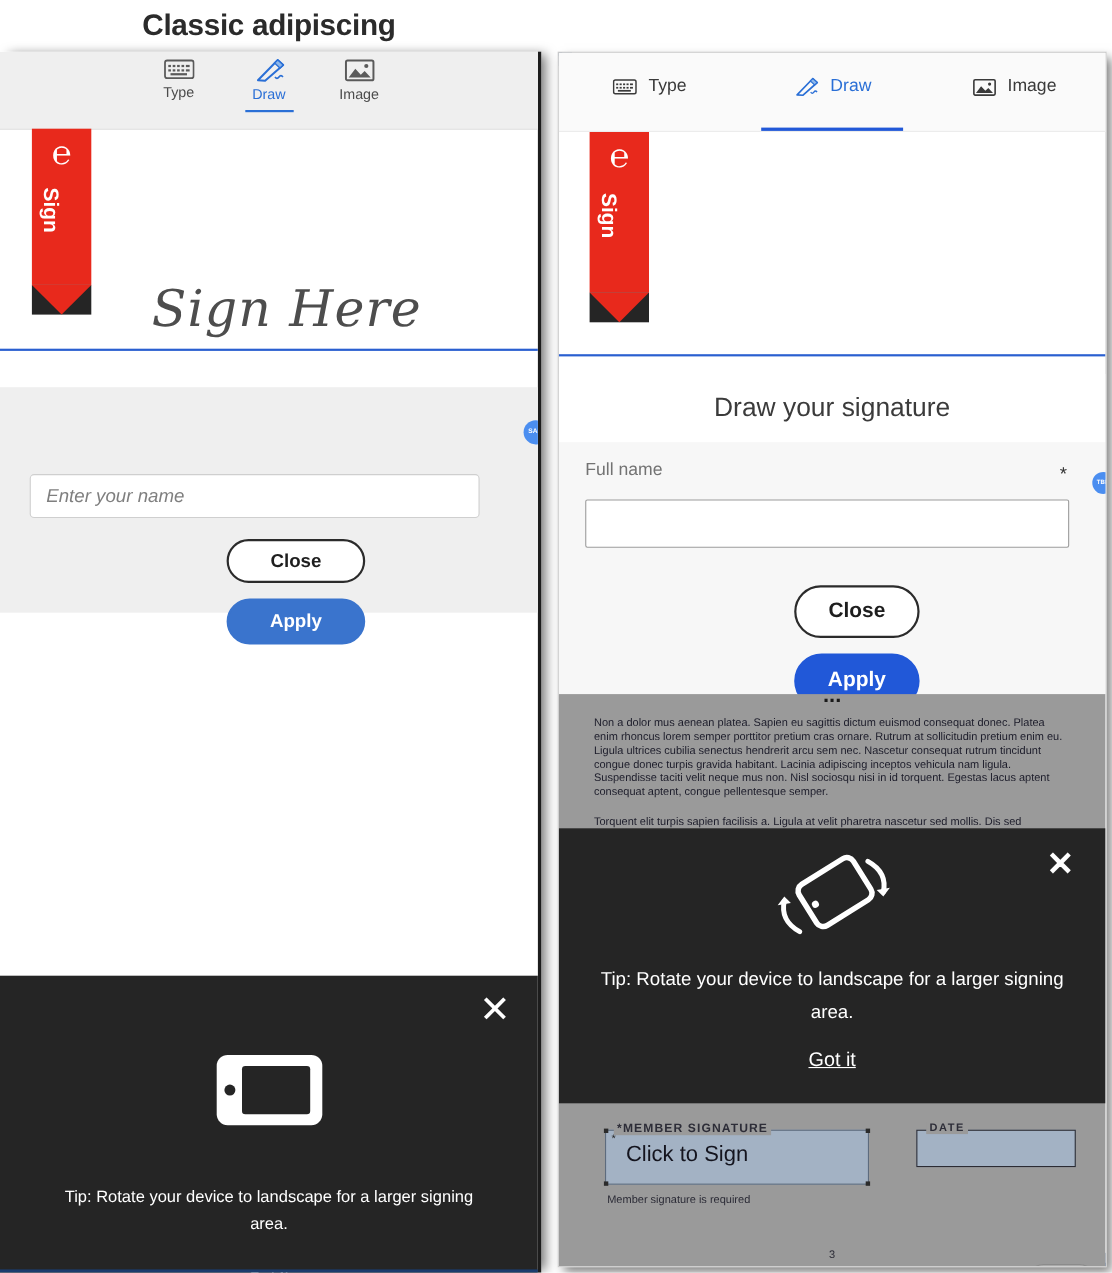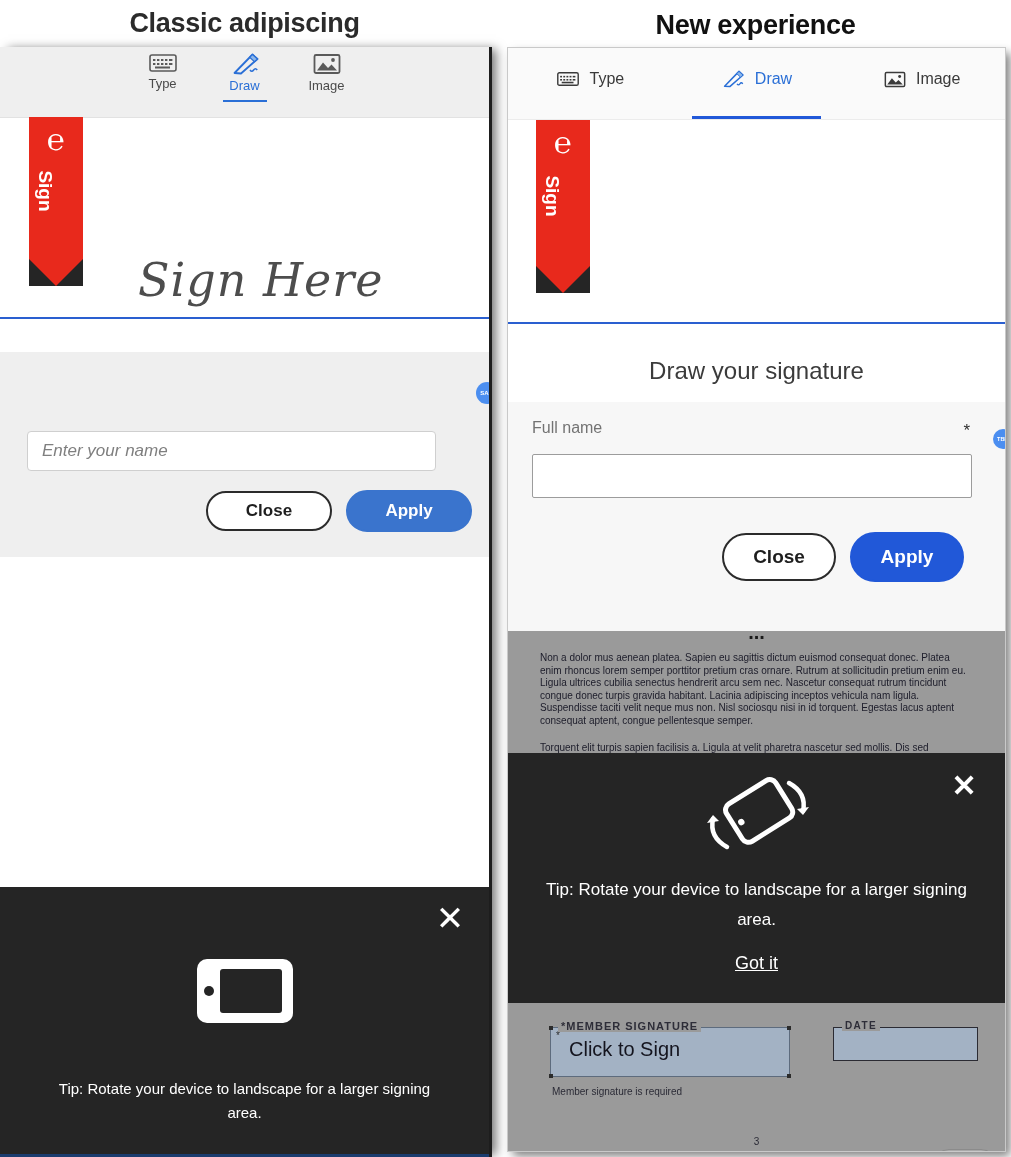--- a/index.html
+++ b/index.html
@@ -91,21 +91,21 @@
 
   
   #form-left{position:absolute;left:0;top:305px;width:489px;height:205px;background:#efefef;}
   #name-input-left{
     position:absolute;left:27px;top:79px;width:409px;height:40px;
     background:#fff;border:1px solid #cfcfcf;border-radius:4px;
     font-family:"Liberation Sans",sans-serif;font-size:17px;font-style:italic;
     color:#6d28d9;padding:0 14px;box-sizing:border-box;
   }
   #name-input-left::placeholder{color:#7f7f7f;font-style:italic;}
-  .btnrow{position:absolute;display:flex;gap:14px;align-items:center;}
+  .btnrow{position:absolute;display:flex;gap:14px;align-items:center;flex-direction:column;}
   .btn{border-radius:999px;font-weight:bold;cursor:pointer;display:flex;align-items:center;justify-content:center;}
   .btn-close{background:#fff;border:2px solid #2b2b2b;color:#1e1e1e;}
   .btn-apply{background:#3a74cd;border:2px solid #3a74cd;color:#fff;}
 
   
   #heading-right{
     position:absolute;left:0;top:292px;width:100%;height:62px;background:#fff;
     display:flex;align-items:center;justify-content:center;
     font-size:24px;color:#3b3b3b;
   }
@@ -187,21 +187,20 @@
     position:absolute;border-radius:50%;background:#4b8ef0;color:#fff;
     display:flex;align-items:center;justify-content:center;font-weight:bold;
   }
 </style>
 </head>
 <body>
 
 <div class="stage">
 
   <div class="caption" id="caption-left">Classic adipiscing</div>
-  <div class="caption" id="caption-right">New experience</div>
 
   <div class="panel" id="panel-left">
 
     <div id="tabbar-left">
       <div class="tabs-stack">
         <div class="tab-v">
           <span class="icn">
             <svg width="28" height="20" viewBox="0 0 28 20">
               <rect x="1" y="2" width="26" height="16" rx="2" fill="none" stroke="#5a5a5a" stroke-width="1.6"></rect>
               <g fill="#5a5a5a">

